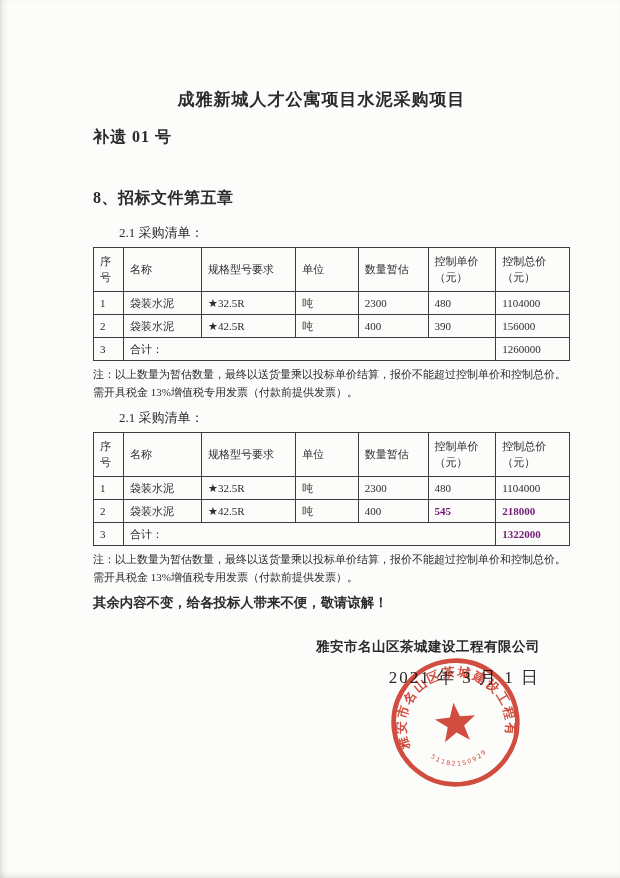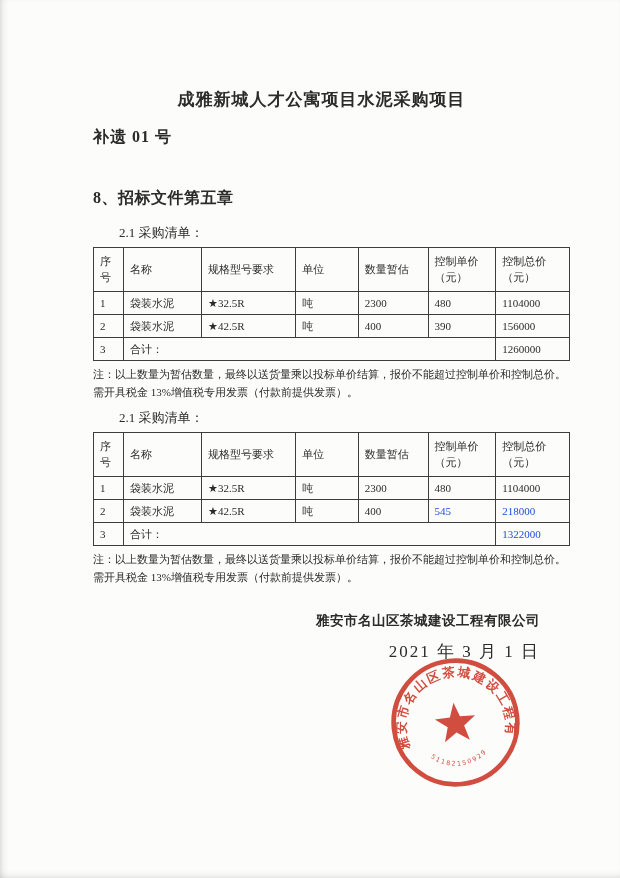--- a/index.html
+++ b/index.html
@@ -57,21 +57,21 @@
   table.sheet th, table.sheet td {
     border: 1px solid #3d3d3d;
     padding: 2px 6px;
     text-align: left;
     vertical-align: middle;
     font-weight: 400;
     overflow: hidden;
   }
   table.sheet th { height: 44px; line-height: 1.45; }
   table.sheet td { height: 23px; }
-  table.sheet td.em { font-weight: 400; color: #1d4ed8; }
+  table.sheet td.em { font-weight: 700; color: #701a75; }
   col.c-no    { width: 6.3%; }
   col.c-name  { width: 16.4%; }
   col.c-spec  { width: 19.8%; }
   col.c-unit  { width: 13.1%; }
   col.c-qty   { width: 14.7%; }
   col.c-unitp { width: 14.2%; }
   col.c-total { width: 15.5%; }
   p.note {
     font-size: 11px;
     line-height: 1.6;
@@ -220,20 +220,21 @@
         </tr>
         <tr>
           <td>3</td>
           <td colspan="5">合计：</td>
           <td class="em">1322000</td>
         </tr>
       </tbody>
   </table>
   <p class="note">注：以上数量为暂估数量，最终以送货量乘以投标单价结算，报价不能超过控制单价和控制总价。需开具税金 13%增值税专用发票（付款前提供发票）。</p>
 
+  <p class="remark">其余内容不变，给各投标人带来不便，敬请谅解！</p>
 
   <div class="sign-block">
     <div class="sign-company">雅安市名山区茶城建设工程有限公司</div>
     <div class="sign-date">2021 年 3 月 1 日</div>
   </div>
 
   <div class="seal">
     <svg viewBox="0 0 200 200" xmlns="http://www.w3.org/2000/svg">
       <defs>
         <path id="sealArcTop" d="M 28,131 A 76,76 0 1 1 172,131" fill="none"></path>

